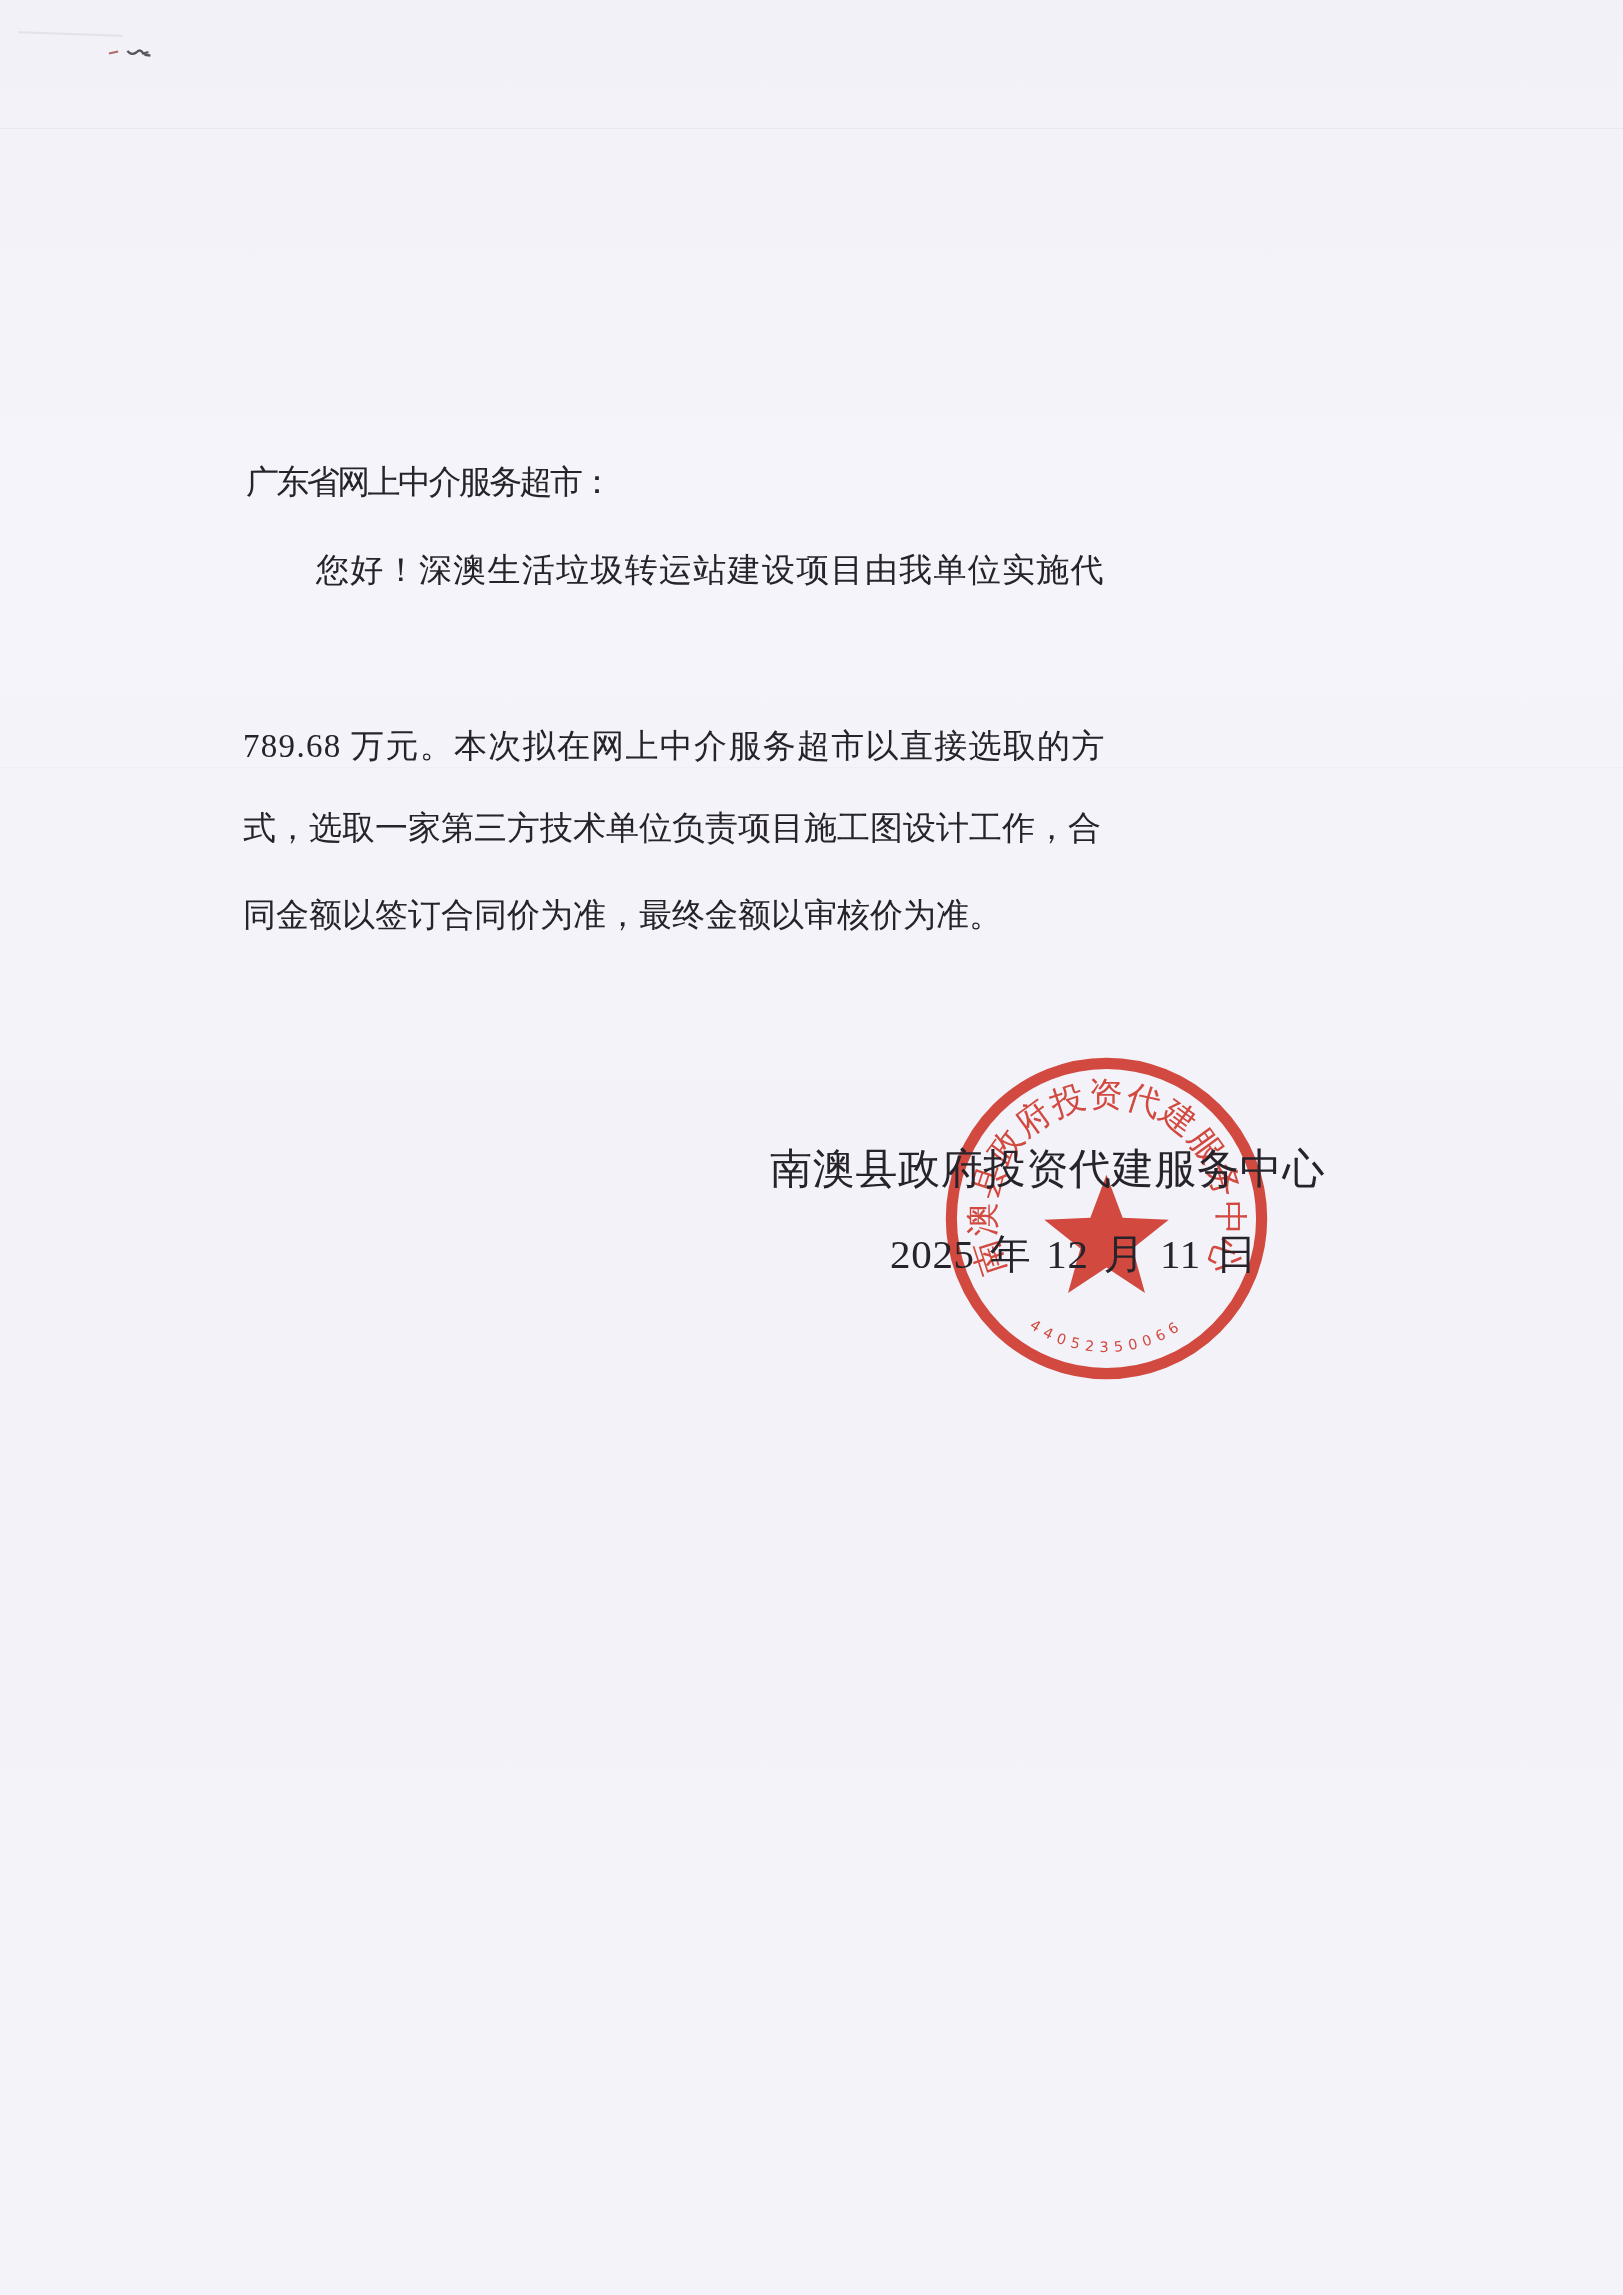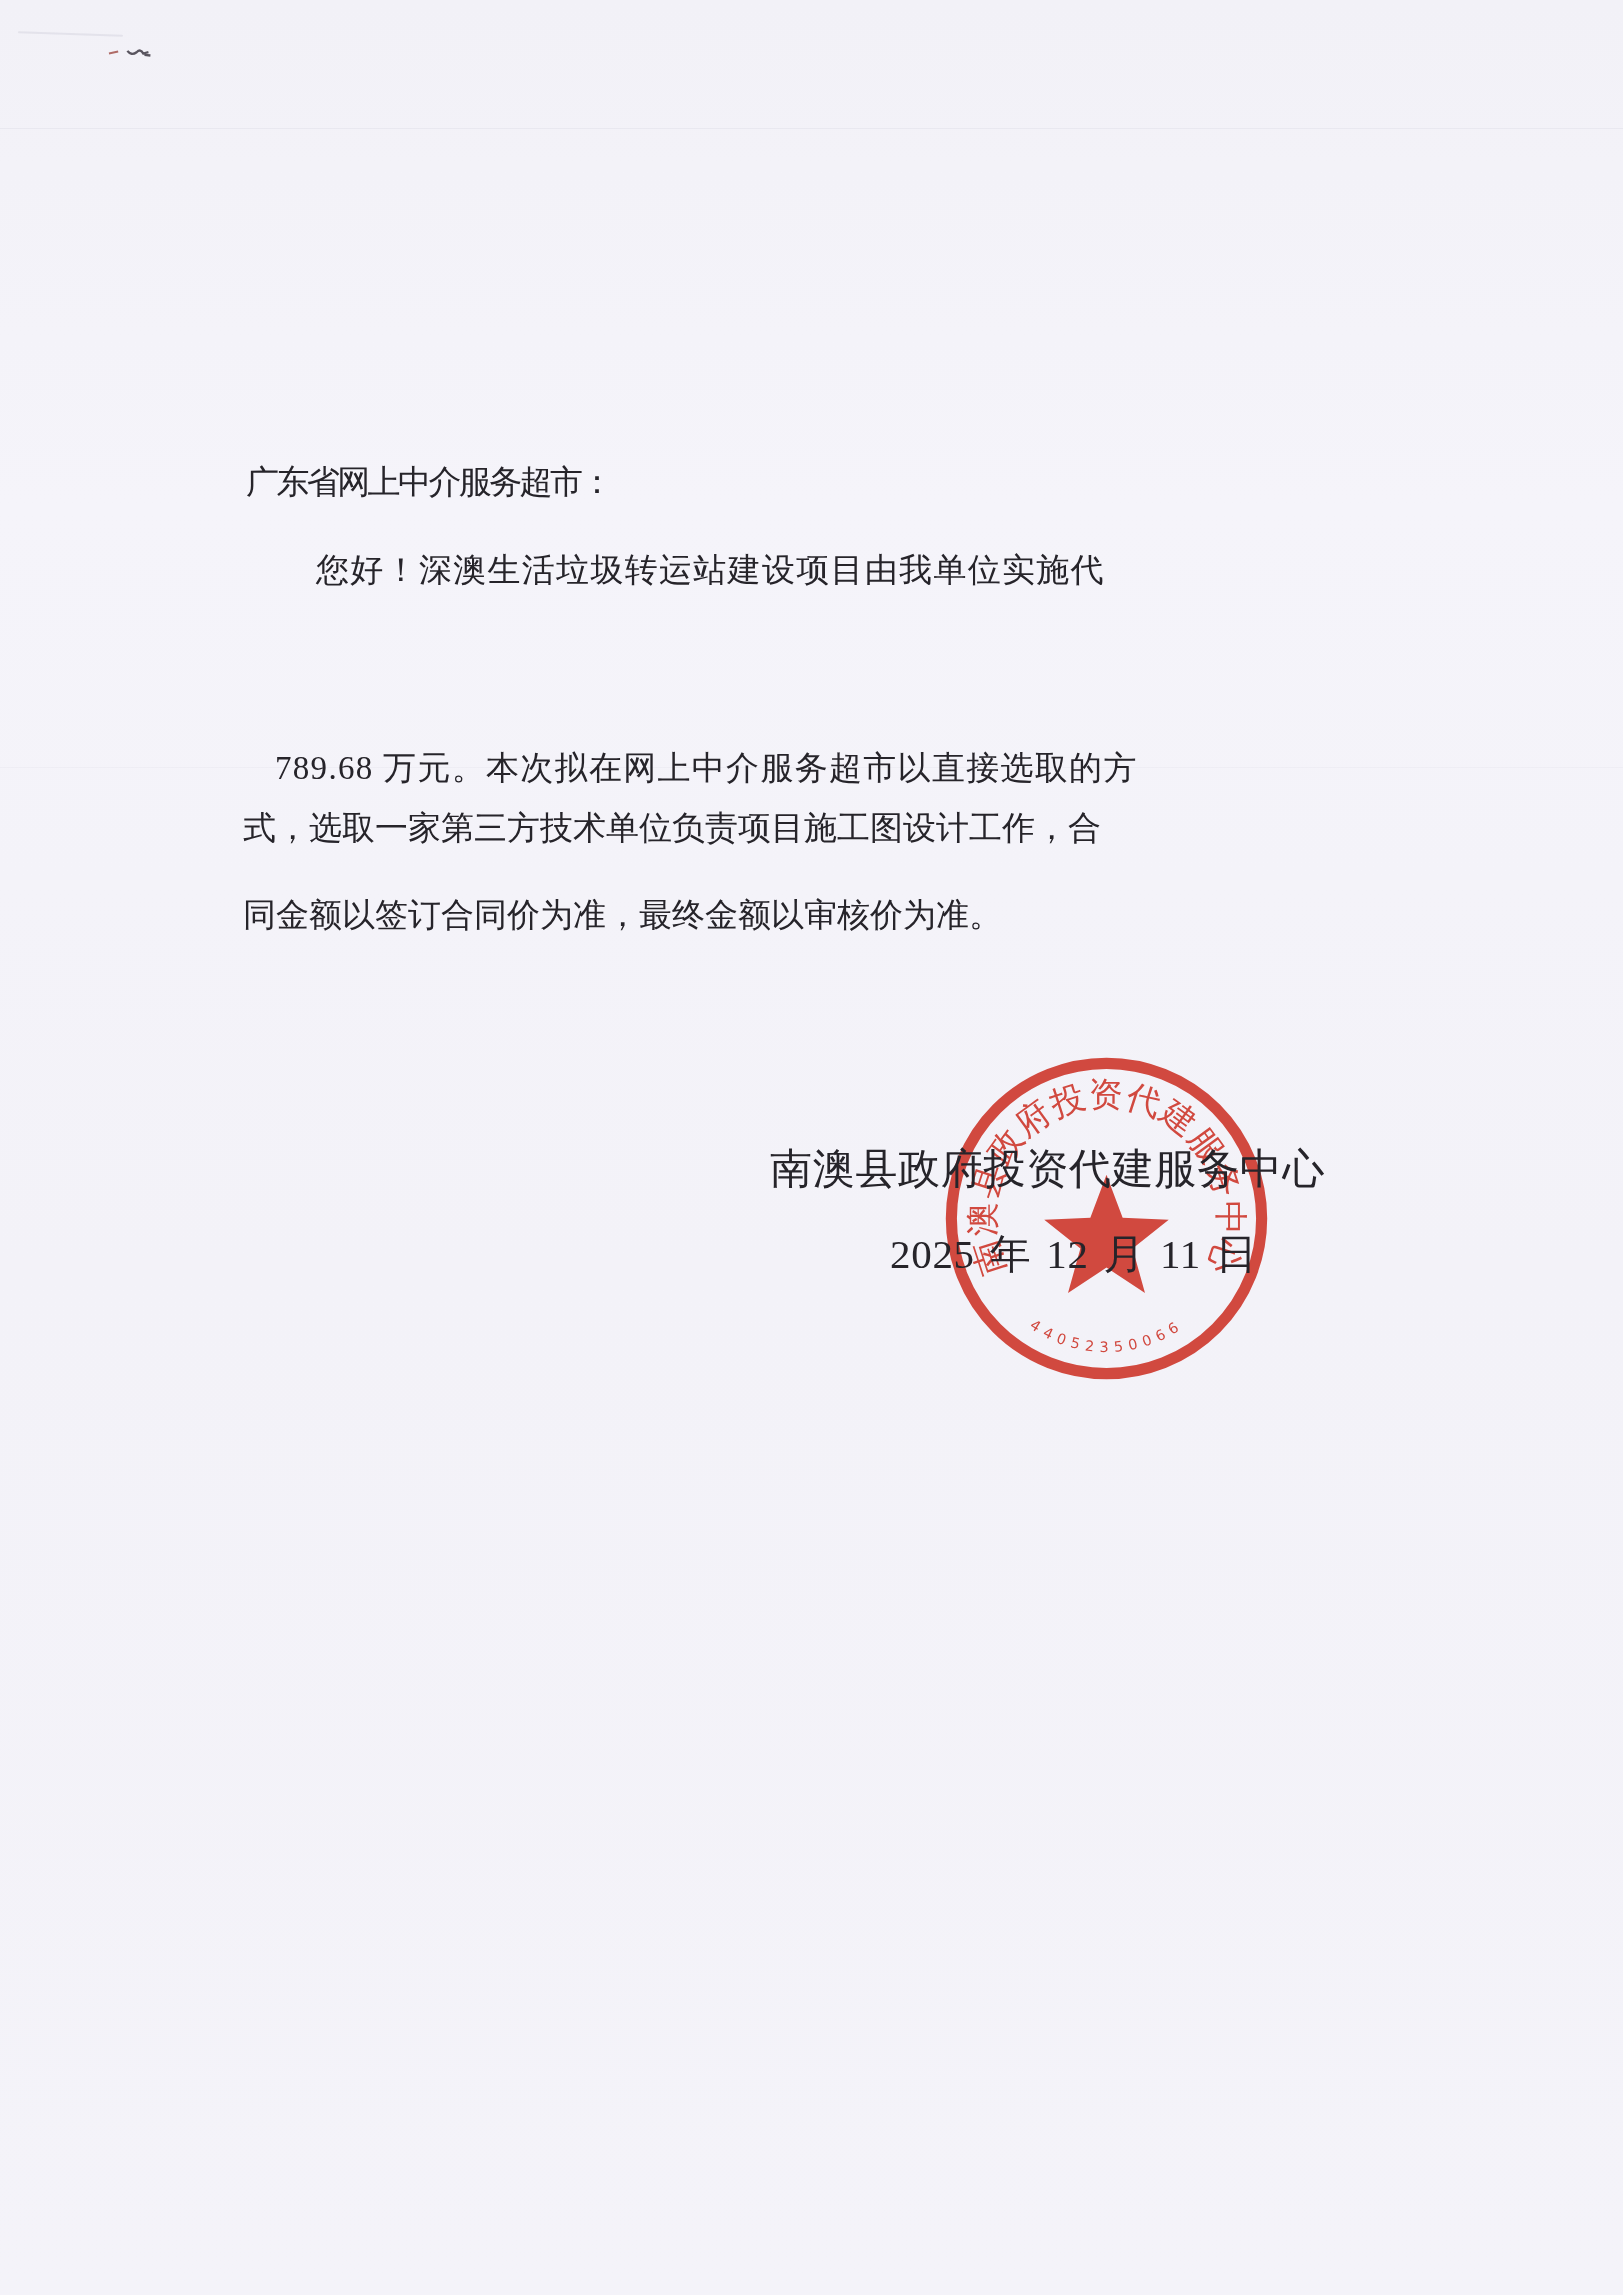--- a/index.html
+++ b/index.html
@@ -32,21 +32,21 @@
     position: absolute;
     white-space: nowrap;
     color: #26242a;
     font-size: 33px;
     letter-spacing: 0px;
     line-height: 1;
   }
   .salutation   { left: 246px;  top: 466px;  letter-spacing: -2.6px; }
   .bl0          { left: 316px;  top: 554px;  letter-spacing: 1.3px;  }
   .bl1          { left: 243px;  top: 641px;  letter-spacing: 0px;  }
-  .bl2          { left: 243px;  top: 752px; letter-spacing: 1.3px; margin-left: 32px;  }
+  .bl2          { left: 243px;  top: 730px; letter-spacing: 1.3px;  }
   .bl3          { left: 243px;  top: 812px; letter-spacing: 0px;  }
   .bl4          { left: 243px;  top: 899px; letter-spacing: 0px;  }
   .signature    { left: 770px; top: 1148px; font-size: 42px; letter-spacing: 0.7px; }
   .dateline     { left: 890px; top: 1234px; font-size: 41px; word-spacing: 3.9px; letter-spacing: 0.7px; }
   .seal-svg {
     position: absolute;
     left: 935px;
     top: 1047px;
     width: 343px;
     height: 343px;

